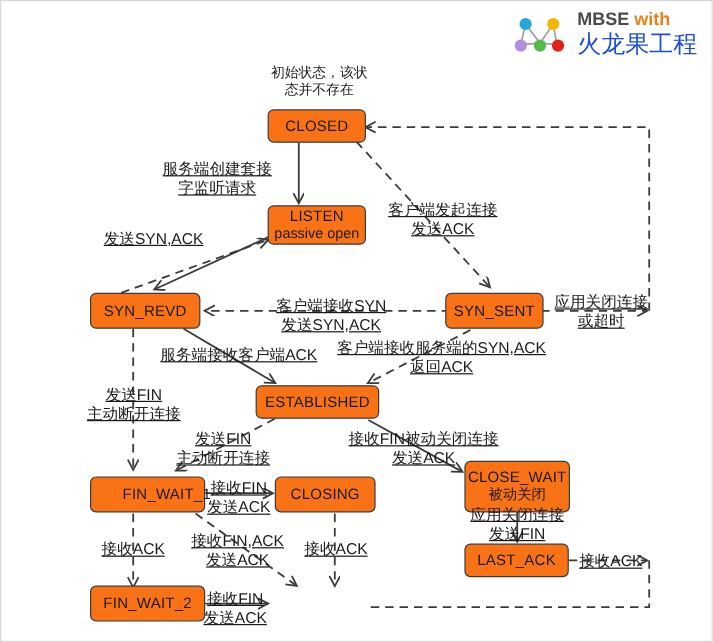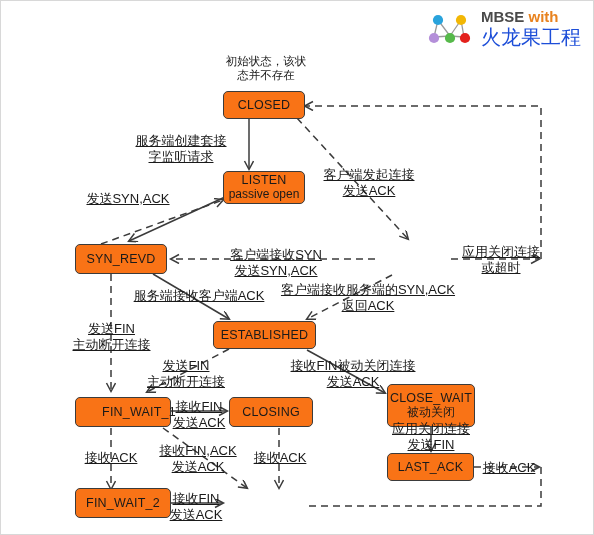--- a/index.html
+++ b/index.html
@@ -182,20 +182,23 @@
 
   <div class="state-box" style="left:222px; top:170px; width:82px; height:33px;">
     <div class="state-title">LISTEN</div>
     <div class="state-sub">passive open</div>
   </div>
 
   <div class="state-box" style="left:74px; top:243px; width:92px; height:30px;">
     <div class="state-title">SYN_REVD</div>
   </div>
 
+  <div class="state-box" style="left:370px; top:243px; width:82px; height:30px;">
+    <div class="state-title">SYN_SENT</div>
+  </div>
 
   <div class="state-box" style="left:212px; top:320px; width:103px; height:28px;">
     <div class="state-title">ESTABLISHED</div>
   </div>
 
   <div class="state-box" style="left:386px; top:383px; width:88px; height:43px;">
     <div class="state-title">CLOSE_WAIT</div>
     <div class="state-sub">被动关闭</div>
   </div>
 

